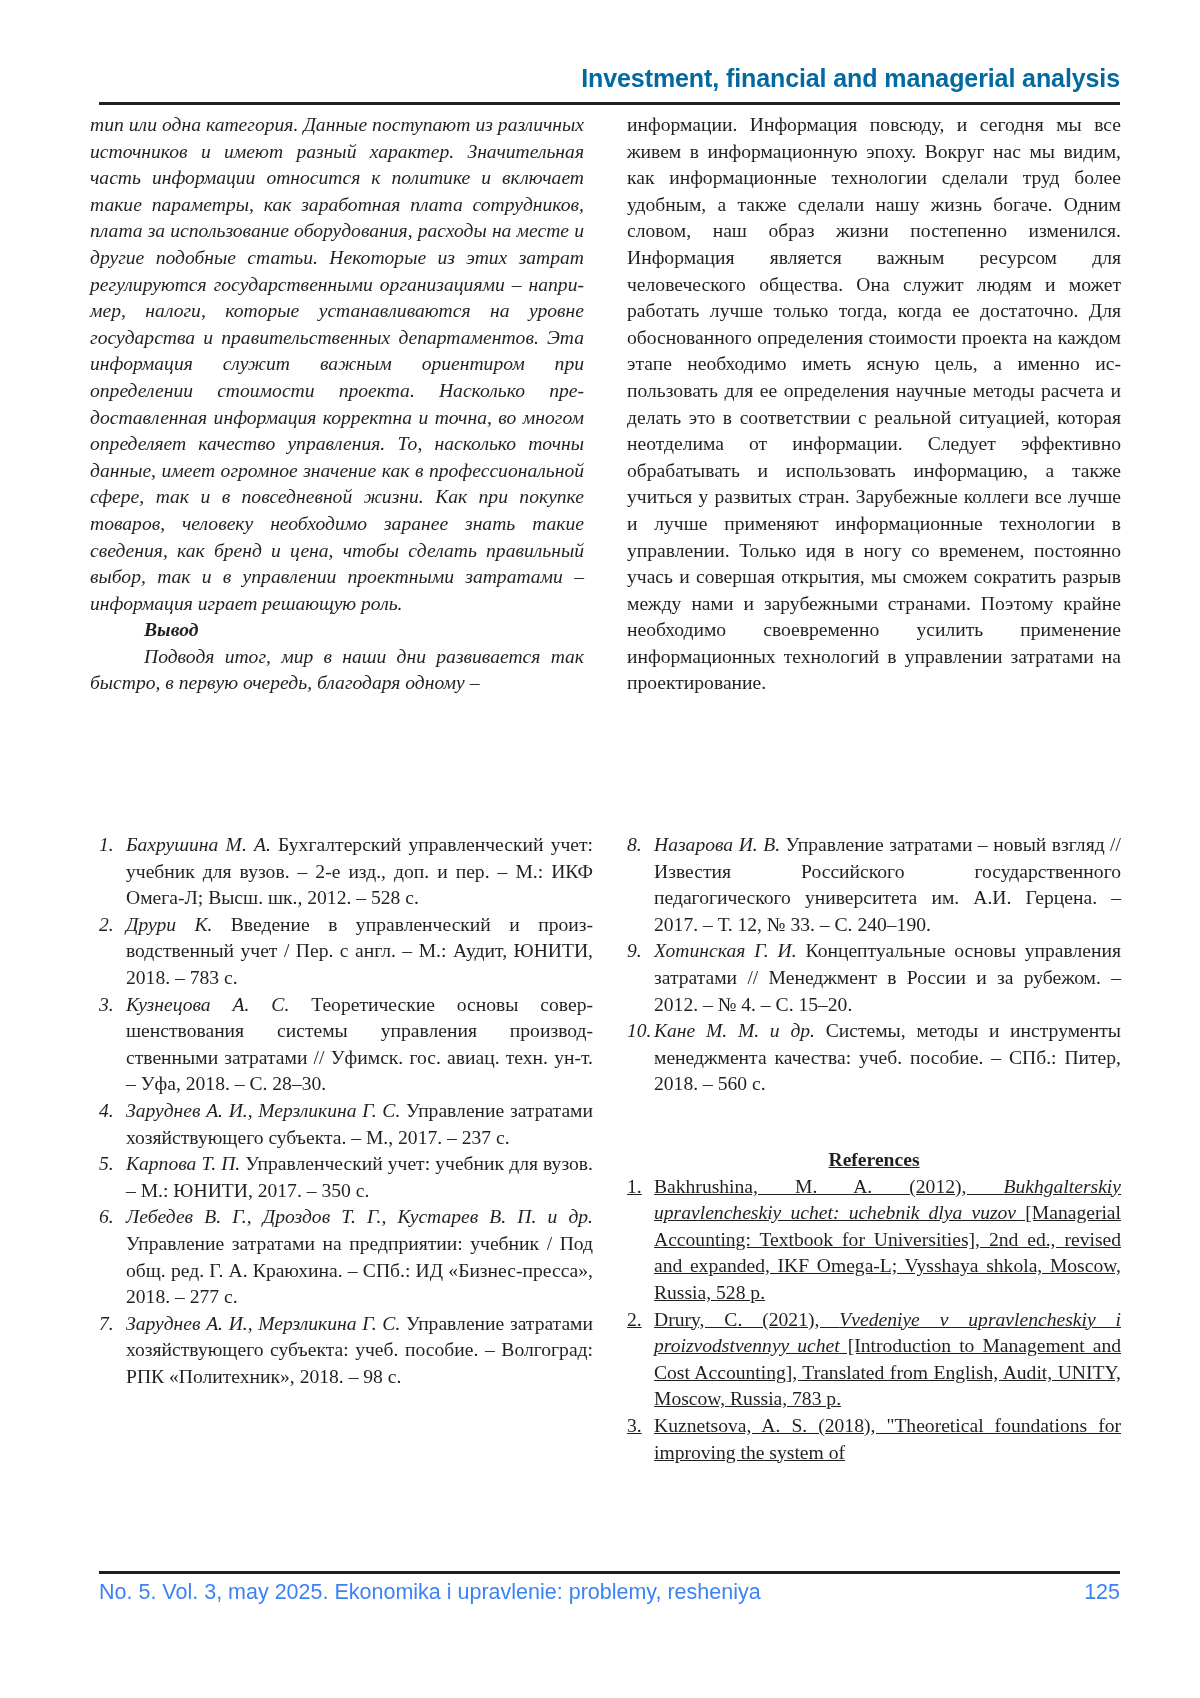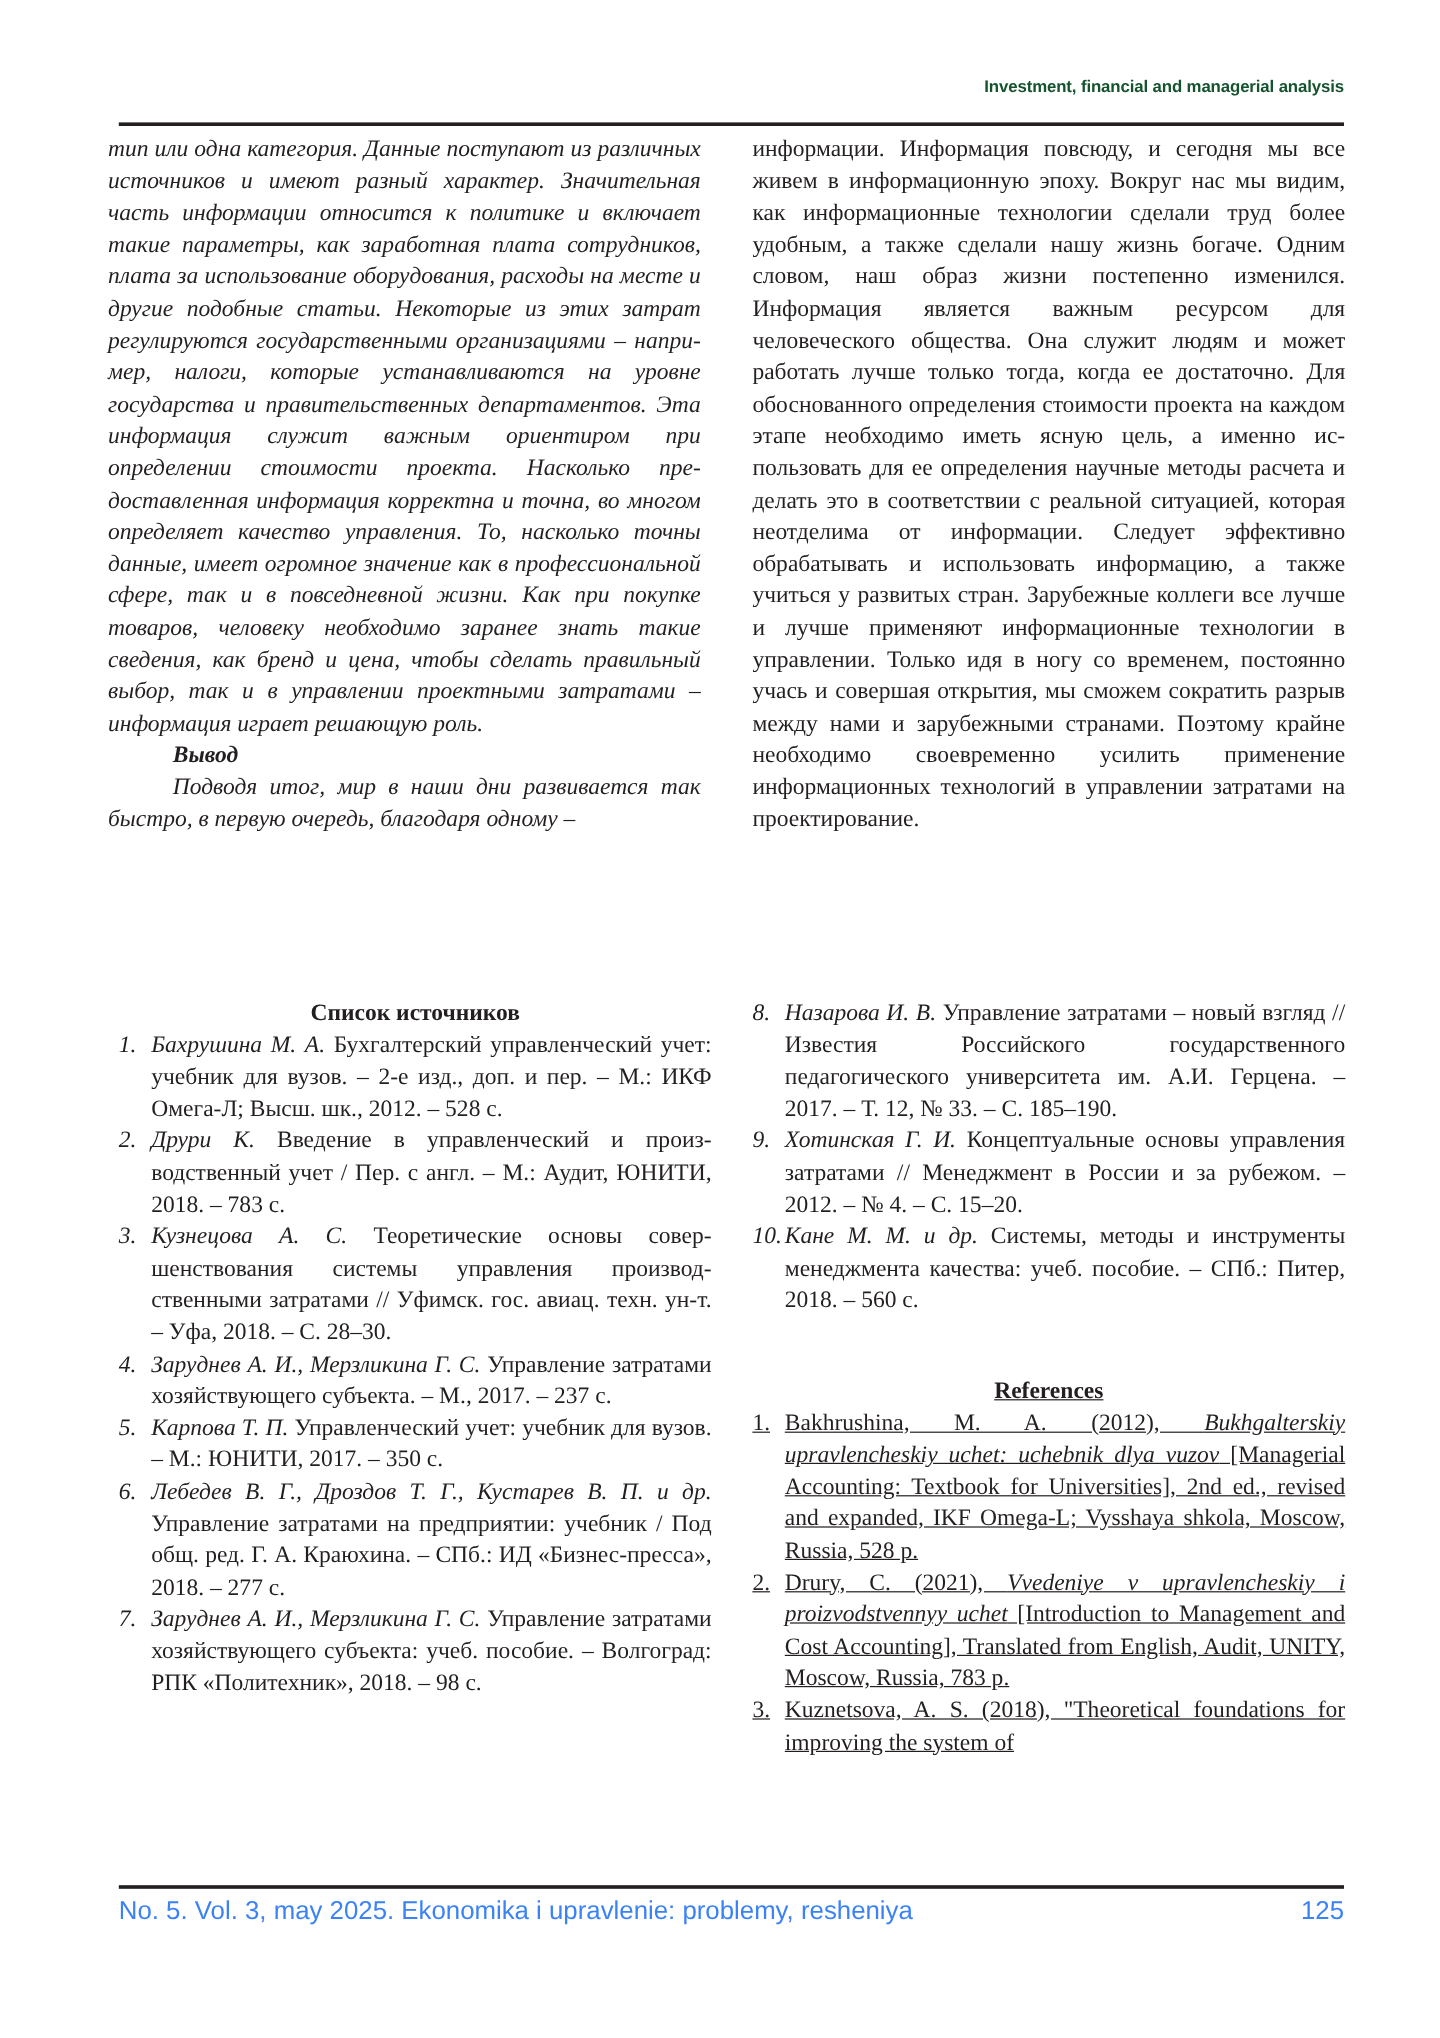--- a/index.html
+++ b/index.html
@@ -4,22 +4,22 @@
   <style>
     html, body { margin: 0; padding: 0; background: #ffffff; }
     body {
       width: 1200px; height: 1698px; position: relative; overflow: hidden;
       color: #231f20;
       font-family: "Liberation Serif", "DejaVu Serif", serif;
     }
     .running-head {
       position: absolute; right: 80px; top: 64px;
       font-family: "Liberation Sans", "DejaVu Sans", sans-serif;
-      font-weight: bold; font-size: 14px; letter-spacing: -0.1px;
-      color: #14532d; white-space: nowrap;
+      font-weight: bold; font-size: 25px; letter-spacing: -0.1px;
+      color: #0369a1; white-space: nowrap;
     }
     .rule-top {
       position: absolute; left: 99px; right: 80px; top: 102px;
       height: 3px; background: #231f20;
     }
     .rule-bottom {
       position: absolute; left: 99px; right: 80px; top: 1571px;
       height: 3px; background: #231f20;
     }
     .footer {
@@ -59,21 +59,20 @@
   <p class="para">тип или одна категория. Данные поступают из различных источников и имеют разный характер. Значительная часть информации относится к по­литике и включает такие параметры, как зарабо­тная плата сотрудников, плата за использование оборудования, расходы на месте и другие подоб­ные статьи. Некоторые из этих затрат регулиру­ются государственными организациями – напри­мер, налоги, которые устанавливаются на уровне государства и правительственных департаментов. Эта информация служит важным ориентиром при определении стоимости проекта. Насколько пре­доставленная информация корректна и точна, во многом определяет качество управления. То, на­сколько точны данные, имеет огромное значение как в профессиональной сфере, так и в повседнев­ной жизни. Как при покупке товаров, человеку не­обходимо заранее знать такие сведения, как бренд и цена, чтобы сделать правильный выбор, так и в управлении проектными затратами – информация играет решающую роль.</p>
   <p class="heading-inline">Вывод</p>
   <p class="para indent">Подводя итог, мир в наши дни развивается так быстро, в первую очередь, благодаря одному –</p>
 </div>
 
 <div class="col right">
   <p class="para">информации. Информация повсюду, и сегодня мы все живем в информационную эпоху. Вокруг нас мы видим, как информационные технологии сде­лали труд более удобным, а также сделали нашу жизнь богаче. Одним словом, наш образ жизни постепенно изменился. Информация является важным ресурсом для человеческого общества. Она служит людям и может работать лучше толь­ко тогда, когда ее достаточно. Для обоснованного определения стоимости проекта на каждом эта­пе необходимо иметь ясную цель, а именно ис­пользовать для ее определения научные методы расчета и делать это в соответствии с реальной ситуацией, которая неотделима от информации. Следует эффективно обрабатывать и использовать информацию, а также учиться у развитых стран. Зарубежные коллеги все лучше и лучше приме­няют информационные технологии в управлении. Только идя в ногу со временем, постоянно учась и совершая открытия, мы сможем сократить разрыв между нами и зарубежными странами. Поэтому крайне необходимо своевременно усилить приме­нение информационных технологий в управлении затратами на проектирование.</p>
 </div>
 
 <div class="refs left">
-  <p class="refs-title">Список источников</p>
   <div id="sources-left">
       <div class="ref-item">
         <span class="ref-num ital">1.</span>
         <span class="ref-body"><span class="ital">Бахрушина М. А.</span><span> Бухгалтерский управленче­ский учет: учебник для вузов. – 2-е изд., доп. и пер. – М.: ИКФ Омега-Л; Высш. шк., 2012. – 528 с.</span></span>
       </div>
       <div class="ref-item">
         <span class="ref-num ital">2.</span>
         <span class="ref-body"><span class="ital">Друри К.</span><span> Введение в управленческий и произ­водственный учет / Пер. с англ. – М.: Аудит, ЮНИТИ, 2018. – 783 с.</span></span>
       </div>
       <div class="ref-item">
@@ -96,21 +95,21 @@
         <span class="ref-num ital">7.</span>
         <span class="ref-body"><span class="ital">Заруднев А. И., Мерзликина Г. С.</span><span> Управление затратами хозяйствующего субъекта: учеб. пособие. – Волгоград: РПК «Политехник», 2018. – 98 с.</span></span>
       </div>
     </div>
 </div>
 
 <div class="refs right">
   <div id="sources-right">
       <div class="ref-item">
         <span class="ref-num ital">8.</span>
-        <span class="ref-body"><span class="ital">Назарова И. В.</span><span> Управление затратами – новый взгляд // Известия Российского государствен­ного педагогического университета им. А.И. Герцена. – 2017. – Т. 12, № 33. – С. 185–190.</span></span>
+        <span class="ref-body"><span class="ital">Назарова И. В.</span><span> Управление затратами – новый взгляд // Известия Российского государствен­ного педагогического университета им. А.И. Герцена. – 2017. – Т. 12, № 33. – С. 240–190.</span></span>
       </div>
       <div class="ref-item">
         <span class="ref-num ital">9.</span>
         <span class="ref-body"><span class="ital">Хотинская Г. И.</span><span> Концептуальные основы управления затратами // Менеджмент в России и за рубежом. – 2012. – № 4. – С. 15–20.</span></span>
       </div>
       <div class="ref-item">
         <span class="ref-num ital">10.</span>
         <span class="ref-body"><span class="ital">Кане М. М. и др.</span><span> Системы, методы и инстру­менты менеджмента качества: учеб. пособие. – СПб.: Питер, 2018. – 560 с.</span></span>
       </div>
     </div>

